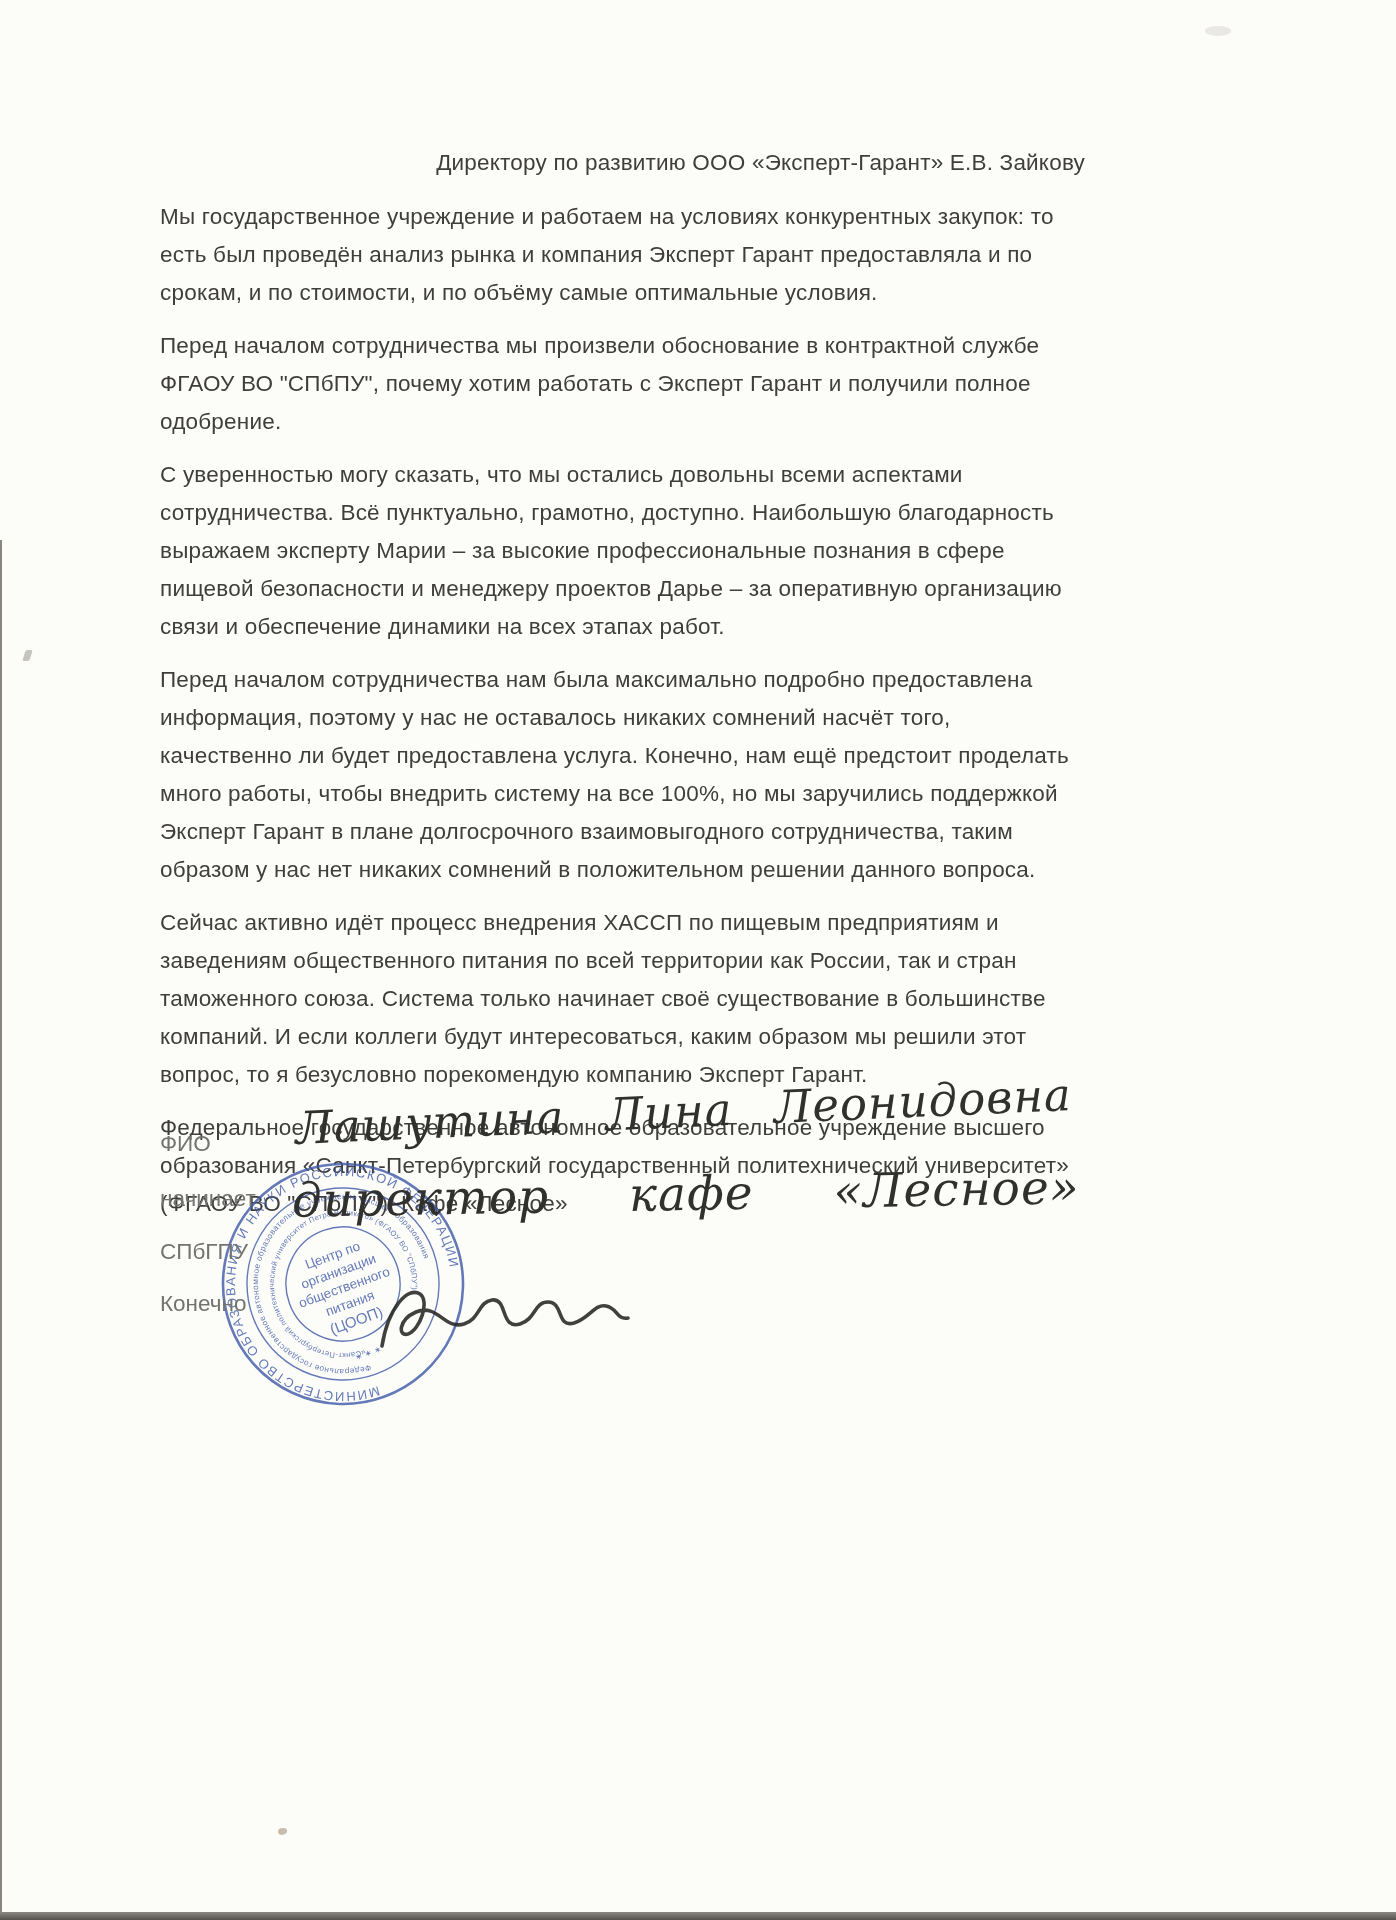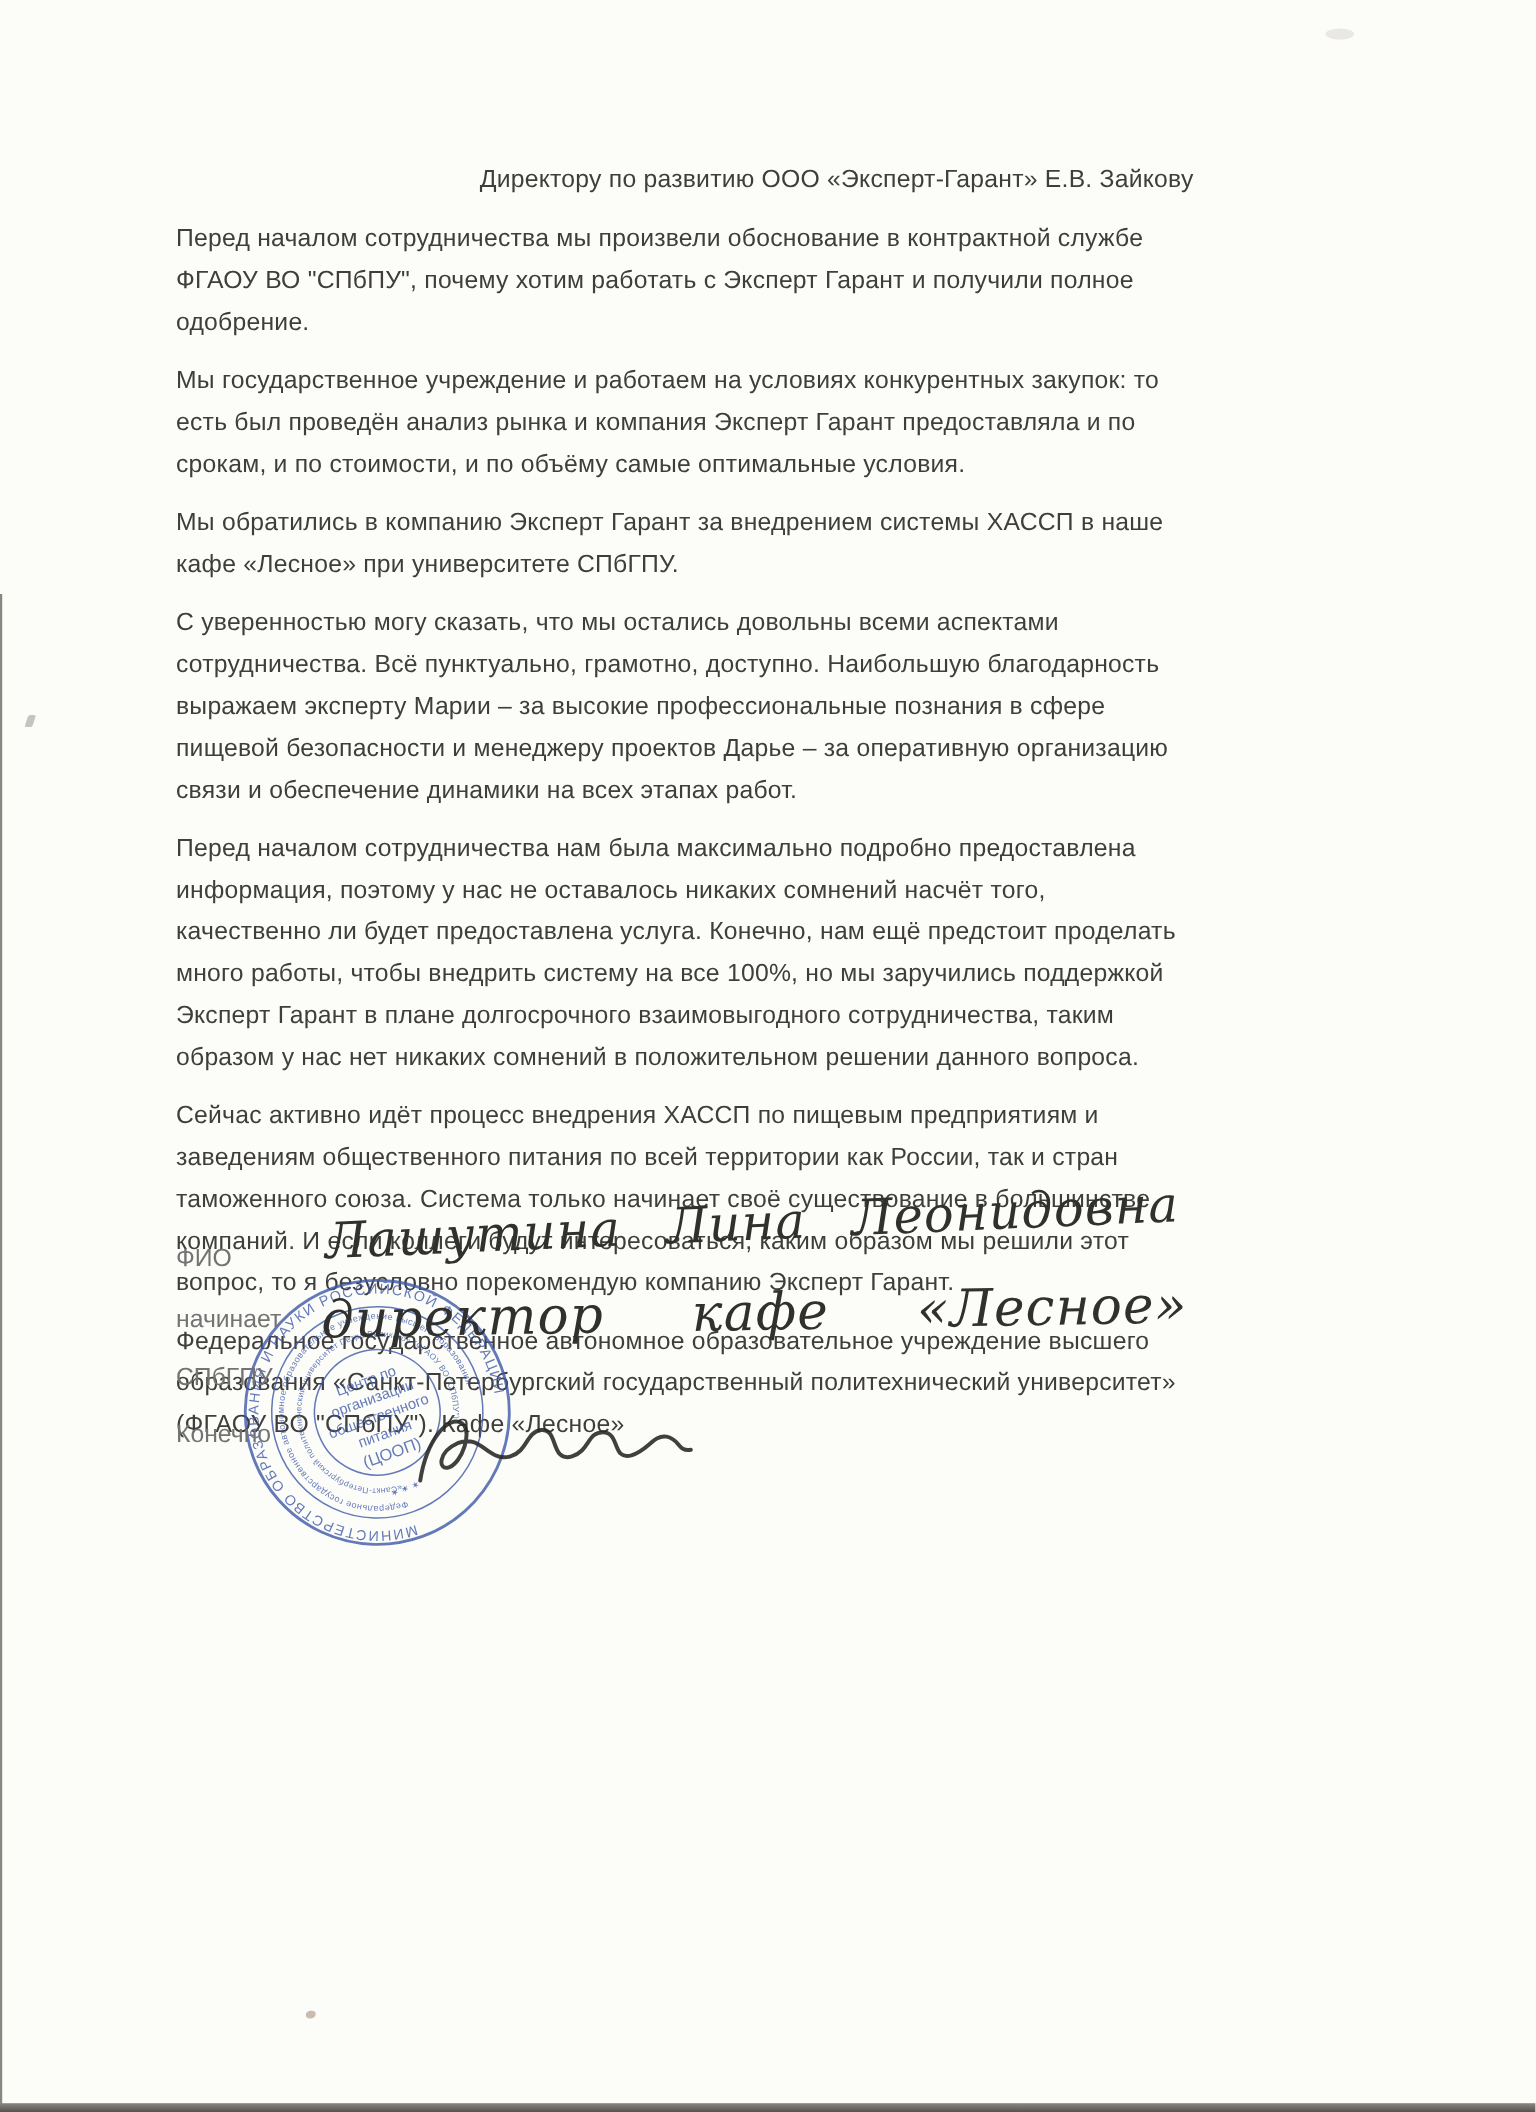--- a/index.html
+++ b/index.html
@@ -71,23 +71,22 @@
 </head>
 <body>
 
 <div>
 
   <div class="scan-smudge"></div>
   <div class="edge-mark"></div>
 
   <div class="letter">
     <p class="recipient">Директору по развитию ООО «Эксперт-Гарант» Е.В. Зайкову</p>
+    <p class="body-par">Мы государственное учреждение и работаем на условиях конкурентных закупок: то есть был проведён анализ рынка и компания Эксперт Гарант предоставляла и по срокам, и по стоимости, и по объёму самые оптимальные условия.</p>
     <p class="body-par">Перед началом сотрудничества мы произвели обоснование в контрактной службе ФГАОУ ВО "СПбПУ", почему хотим работать с Эксперт Гарант и получили полное одобрение.</p>
-    <p class="body-par">Мы государственное учреждение и работаем на условиях конкурентных закупок: то есть был проведён анализ рынка и компания Эксперт Гарант предоставляла и по срокам, и по стоимости, и по объёму самые оптимальные условия.</p>
-    <p class="body-par">Мы обратились в компанию Эксперт Гарант за внедрением системы ХАССП в наше кафе «Лесное» при университете СПбГПУ.</p>
     <p class="body-par">С уверенностью могу сказать, что мы остались довольны всеми аспектами сотрудничества. Всё пунктуально, грамотно, доступно. Наибольшую благодарность выражаем эксперту Марии – за высокие профессиональные познания в сфере пищевой безопасности и менеджеру проектов Дарье – за оперативную организацию связи и обеспечение динамики на всех этапах работ.</p>
     <p class="body-par">Перед началом сотрудничества нам была максимально подробно предоставлена информация, поэтому у нас не оставалось никаких сомнений насчёт того, качественно ли будет предоставлена услуга. Конечно, нам ещё предстоит проделать много работы, чтобы внедрить систему на все 100%, но мы заручились поддержкой Эксперт Гарант в плане долгосрочного взаимовыгодного сотрудничества, таким образом у нас нет никаких сомнений в положительном решении данного вопроса.</p>
     <p class="body-par">Сейчас активно идёт процесс внедрения ХАССП по пищевым предприятиям и заведениям общественного питания по всей территории как России, так и стран таможенного союза. Система только начинает своё существование в большинстве компаний. И если коллеги будут интересоваться, каким образом мы решили этот вопрос, то я безусловно порекомендую компанию Эксперт Гарант.</p>
     <p class="body-par">Федеральное государственное автономное образовательное учреждение высшего образования «Санкт-Петербургский государственный политехнический университет» (ФГАОУ ВО "СПбПУ"). Кафе «Лесное»</p>
   </div>
 
   <div class="sig-label lbl-fio">ФИО</div>
   <div class="sig-label lbl-dolzhnost">начинает</div>
   <div class="sig-label lbl-podpis">СПбГПУ</div>
   <div class="sig-label lbl-pechat">Конечно</div>

